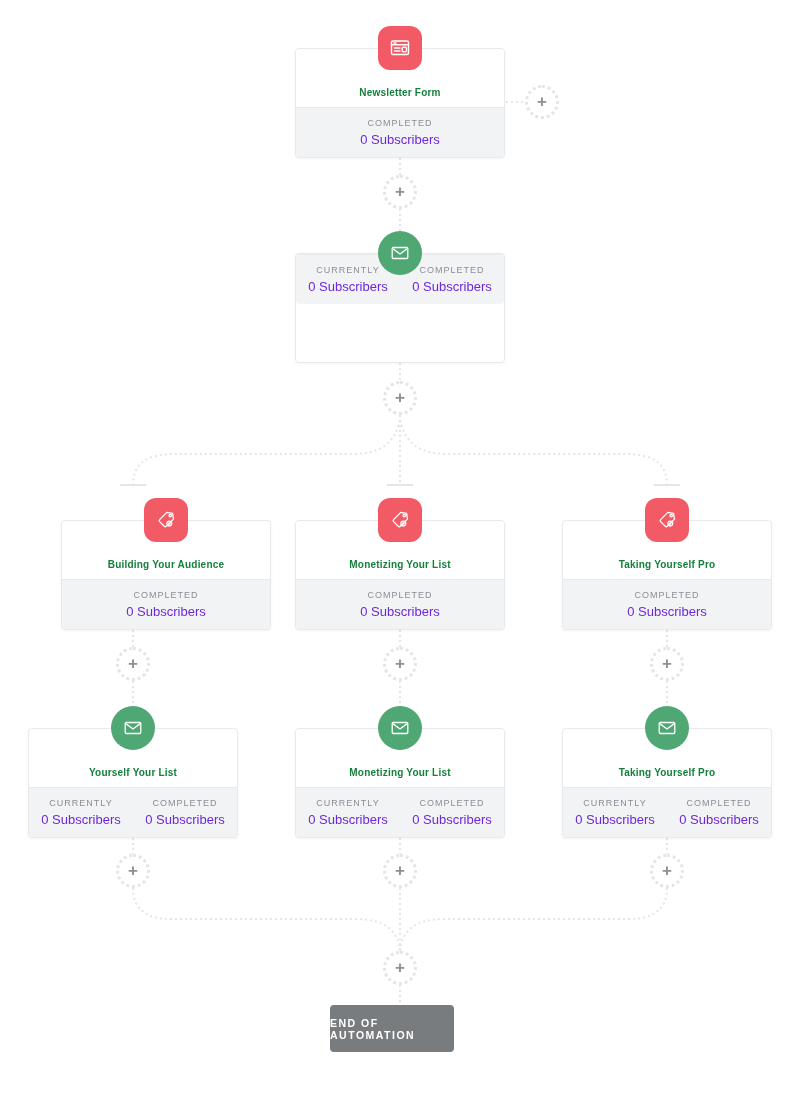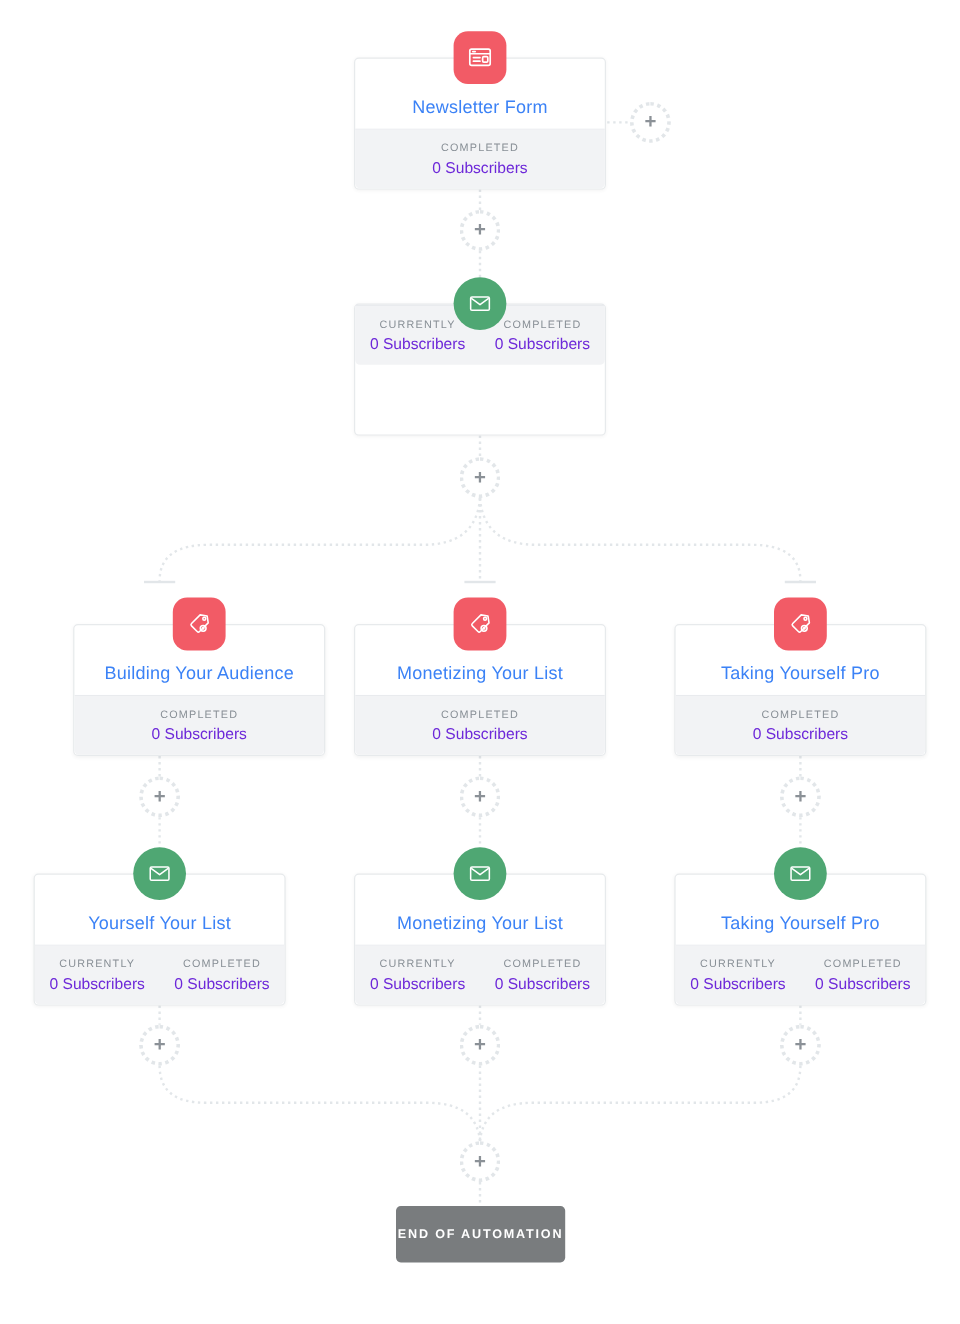--- a/index.html
+++ b/index.html
@@ -32,21 +32,21 @@
     display:flex;align-items:center;justify-content:center;
     z-index:3;
   }
   .node-icon.square{background:#f25b66;border-radius:12px;}
   .node-icon.round{background:#4fa773;border-radius:50%;}
   .node-title{
     height:58px;
     display:flex;align-items:flex-end;justify-content:center;
     padding-bottom:9px;
     box-sizing:border-box;
-    font-size:15px;font-weight:normal;color:#3b82f6;
+    font-size:10px;font-weight:bold;color:#15803d;
     letter-spacing:.2px;
   }
   .node-footer{
     height:50px;
     background:#f2f3f5;
     border-top:1px solid #e9ebee;
     border-radius:0 0 4px 4px;
     box-sizing:border-box;
     display:flex;
     align-items:center;
@@ -70,21 +70,21 @@
     color:#8b9197;
     font-size:17px;font-weight:bold;line-height:1;
     z-index:4;
     cursor:pointer;
   }
   .plus-btn span{transform:translateY(-1px);}
 
   .end-node{
     position:absolute;
     left:330px;top:1005px;
-    width:141px;height:47px;
+    width:124px;height:47px;
     background:#797c7e;
     border-radius:4px;
     display:flex;align-items:center;justify-content:center;
     color:#ffffff;
     font-size:10.5px;font-weight:bold;letter-spacing:1.5px;
     z-index:2;
   }
   .icon-svg{display:block;}
 </style>
 </head>

